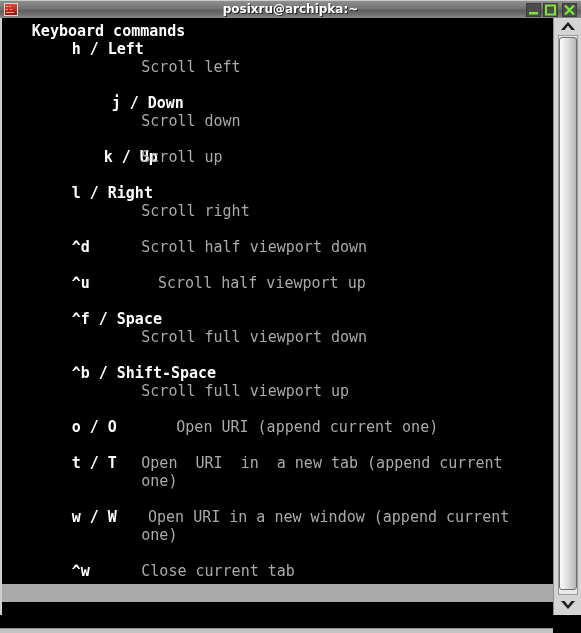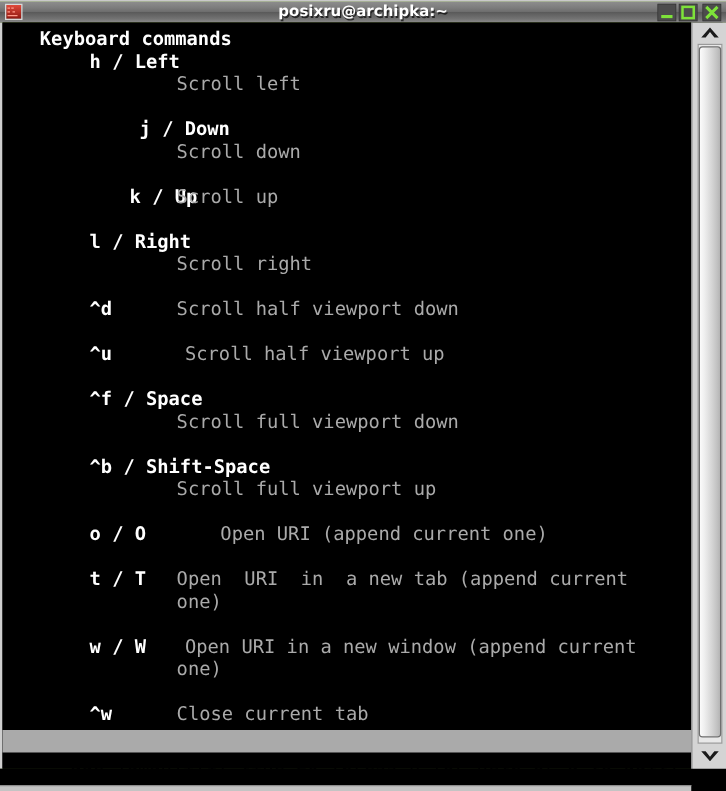--- a/index.html
+++ b/index.html
@@ -13,21 +13,21 @@
     overflow: hidden;
     font-family: "DejaVu Sans Mono", monospace;
   }
 
   
   #window {
     position: absolute;
     left: 0; top: 0;
     width: 581px;
     height: 633px;
-    background: #bef264;
+    background: #404040;
     box-sizing: border-box;
   }
 
   
   #titlebar {
     position: absolute;
     left: 0; top: 0;
     width: 581px;
     height: 18px;
     background: linear-gradient(to bottom,
@@ -234,21 +234,21 @@
         <div class="row" style="top: 76px; left: 0px;"><span class="key" style="position: absolute; left: 69.65px; margin-left: 40px;">j / Down</span></div>
         <div class="row" style="top: 94px; left: 0px;"><span class="desc" style="position: absolute; left: 139.3px;">Scroll down</span></div>
         <div class="row" style="top: 112px; left: 0px;">&nbsp;</div>
         <div class="row" style="top: 130px; left: 0px;"><span class="key" style="position: absolute; left: 69.65px; margin-left: 32px;">k / Up</span><span class="desc" style="position: absolute; left: 139.3px;">Scroll up</span></div>
         <div class="row" style="top: 148px; left: 0px;">&nbsp;</div>
         <div class="row" style="top: 166px; left: 0px;"><span class="key" style="position: absolute; left: 69.65px;">l / Right</span></div>
         <div class="row" style="top: 184px; left: 0px;"><span class="desc" style="position: absolute; left: 139.3px;">Scroll right</span></div>
         <div class="row" style="top: 202px; left: 0px;">&nbsp;</div>
         <div class="row" style="top: 220px; left: 0px;"><span class="key" style="position: absolute; left: 69.65px;">^d</span><span class="desc" style="position: absolute; left: 139.3px;">Scroll half viewport down</span></div>
         <div class="row" style="top: 238px; left: 0px;">&nbsp;</div>
-        <div class="row" style="top: 256px; left: 0px;"><span class="key" style="position: absolute; left: 69.65px;">^u</span><span class="desc" style="position: absolute; left: 146px;">Scroll half viewport up</span></div>
+        <div class="row" style="top: 256px; left: 0px;"><span class="key" style="position: absolute; left: 69.65px;">^u</span><span class="desc" style="position: absolute; left: 156px;">Scroll half viewport up</span></div>
         <div class="row" style="top: 274px; left: 0px;">&nbsp;</div>
         <div class="row" style="top: 292px; left: 0px;"><span class="key" style="position: absolute; left: 69.65px;">^f / Space</span></div>
         <div class="row" style="top: 310px; left: 0px;"><span class="desc" style="position: absolute; left: 139.3px;">Scroll full viewport down</span></div>
         <div class="row" style="top: 328px; left: 0px;">&nbsp;</div>
         <div class="row" style="top: 346px; left: 0px;"><span class="key" style="position: absolute; left: 69.65px;">^b / Shift-Space</span></div>
         <div class="row" style="top: 364px; left: 0px;"><span class="desc" style="position: absolute; left: 139.3px;">Scroll full viewport up</span></div>
         <div class="row" style="top: 382px; left: 0px;">&nbsp;</div>
         <div class="row" style="top: 400px; left: 0px;"><span class="key" style="position: absolute; left: 69.65px;">o / O</span><span class="desc" style="position: absolute; left: 139.3px; margin-left: 35px;">Open URI (append current one)</span></div>
         <div class="row" style="top: 418px; left: 0px;">&nbsp;</div>
         <div class="row" style="top: 436px; left: 0px;"><span class="key" style="position: absolute; left: 69.65px;">t / T</span><span class="desc" style="position: absolute; left: 139.3px;">Open  URI  in  a new tab (append current</span></div>

